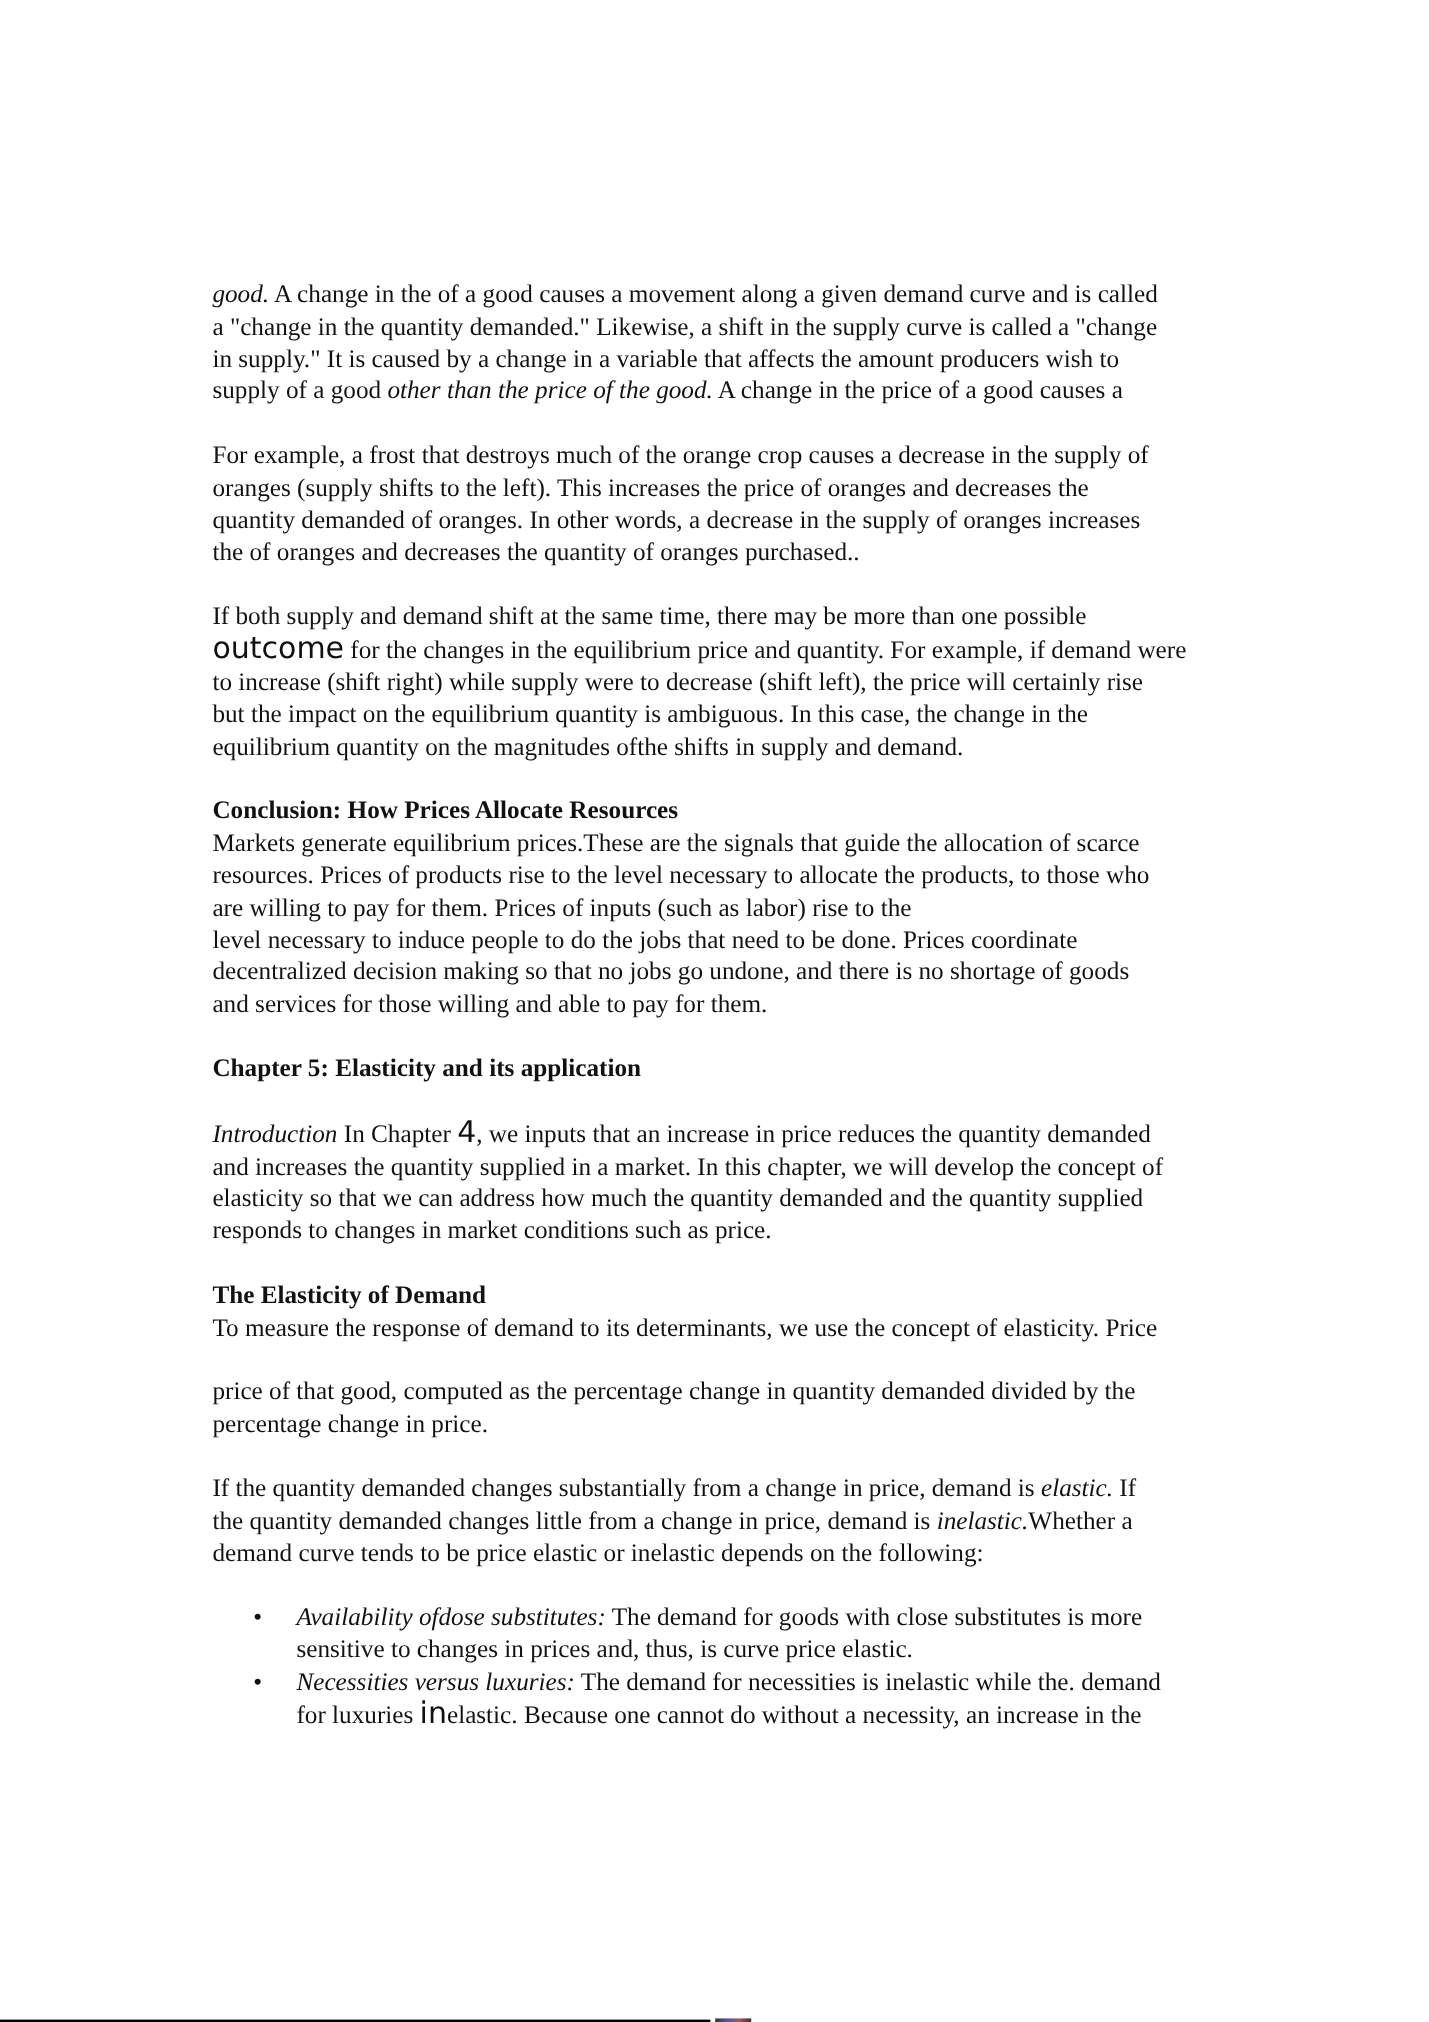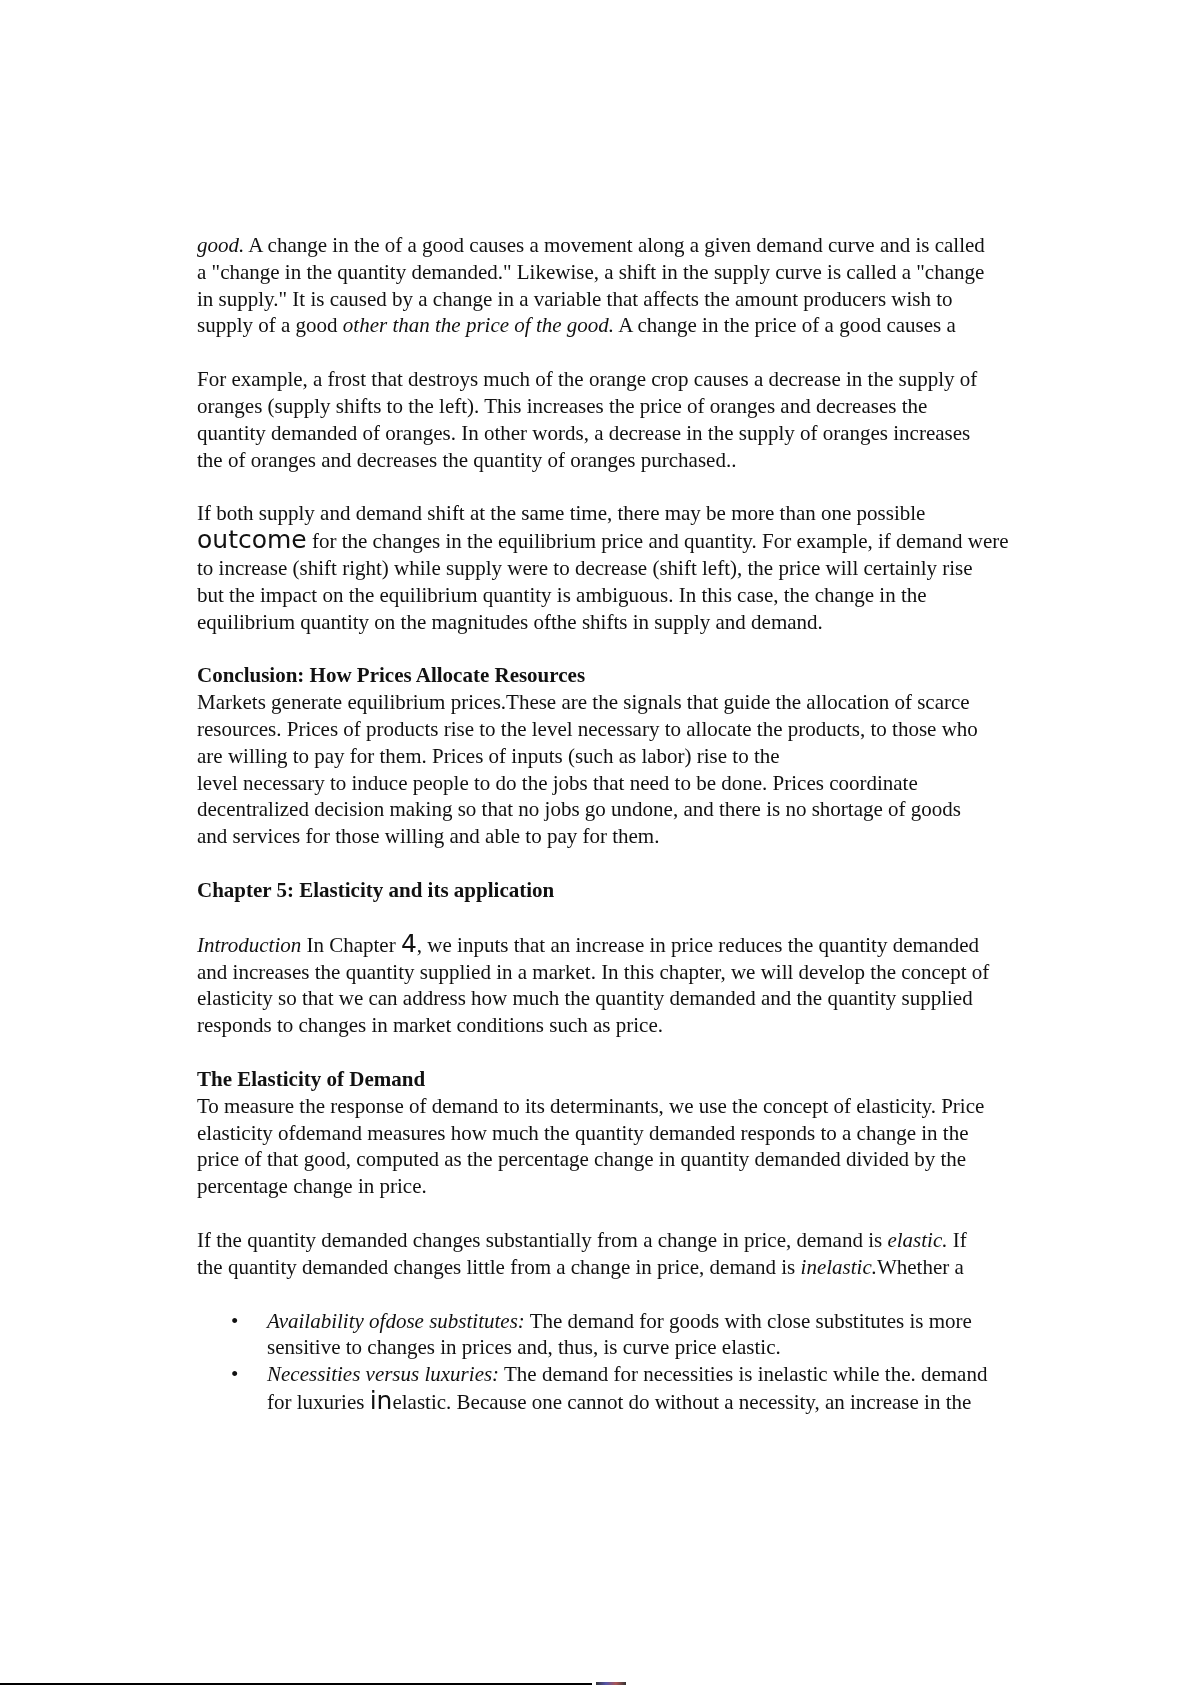--- a/index.html
+++ b/index.html
@@ -1,18 +1,18 @@
 <!DOCTYPE html>
 <html><head>
 <meta charset="utf-8">
 <style>
   html, body { margin: 0; padding: 0; background: #ffffff; }
   body { width: 1191px; height: 1685px; position: relative; overflow: hidden;
          font-family: "Liberation Serif", serif; color: #111; }
-  .page { position: absolute; left: 197px; top: 232px; width: 900px;
+  .page { position: absolute; left: 177px; top: 232px; width: 900px;
           font-size: 21px; line-height: 26.8px; }
   p { margin: 0; }
   .gap { height: 27px; }
   .heading { font-weight: bold; font-family: Liberation Serif, serif; }
   i { font-style: italic; }
   .sans { font-family: "DejaVu Sans", sans-serif; font-size: 25px; }
   ul.bullets { margin: 0; padding: 0; list-style: none; }
   ul.bullets li { position: relative; padding-left: 70px; }
   ul.bullets li .bullet { position: absolute; left: 34px; top: 0; }
   .footer-rule { position: absolute; left: 0; top: 1683px; width: 592px; height: 2px; background: #000; }
@@ -67,29 +67,30 @@
     <i>Introduction</i><span> In Chapter </span><span class="sans">4</span><span>, we inputs that an increase in price reduces the quantity demanded</span><br>
     <span>and increases the quantity supplied in a market. In this chapter, we will develop the concept of</span><br>
     <span>elasticity so that we can address how much the quantity demanded and the quantity supplied</span><br>
     <span>responds to changes in market conditions such as price.</span>
   </p>
   <div class="gap"></div>
 
   <p class="heading">The Elasticity of Demand</p>
   <p>
     <span>To measure the response of demand to its determinants, we use the concept of elasticity. Price</span><br>
-    <span>elasticity ofdemand measures how much the quantity demanded responds to a change in the</span><br>
+    <br>
     <span>price of that good, computed as the percentage change in quantity demanded divided by the</span><br>
     <span>percentage change in price.</span>
   </p>
   <div class="gap"></div>
 
   <p>
     <span>If the quantity demanded changes substantially from a change in price, demand is </span><i>elastic.</i><span> If</span><br>
     <span>the quantity demanded changes little from a change in price, demand is </span><i>inelastic.</i><span>Whether a</span><br>
+    <span>demand curve tends to be price elastic or inelastic depends on the following:</span>
   </p>
   <div class="gap"></div>
 
   <ul class="bullets">
     <li>
       <span class="bullet">•</span>
       <i>Availability ofdose substitutes:</i><span> The demand for goods with close substitutes is more</span><br>
       <span>sensitive to changes in prices and, thus, is curve price elastic.</span>
     </li>
     <li>

